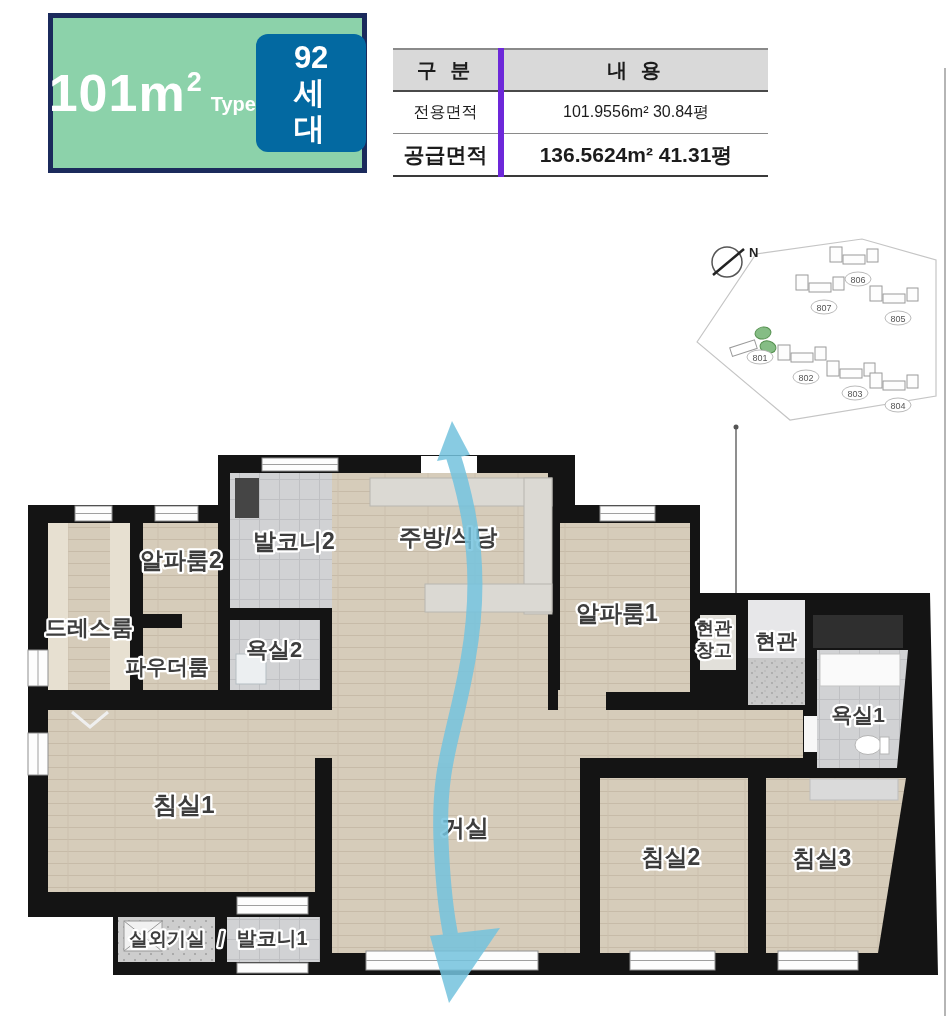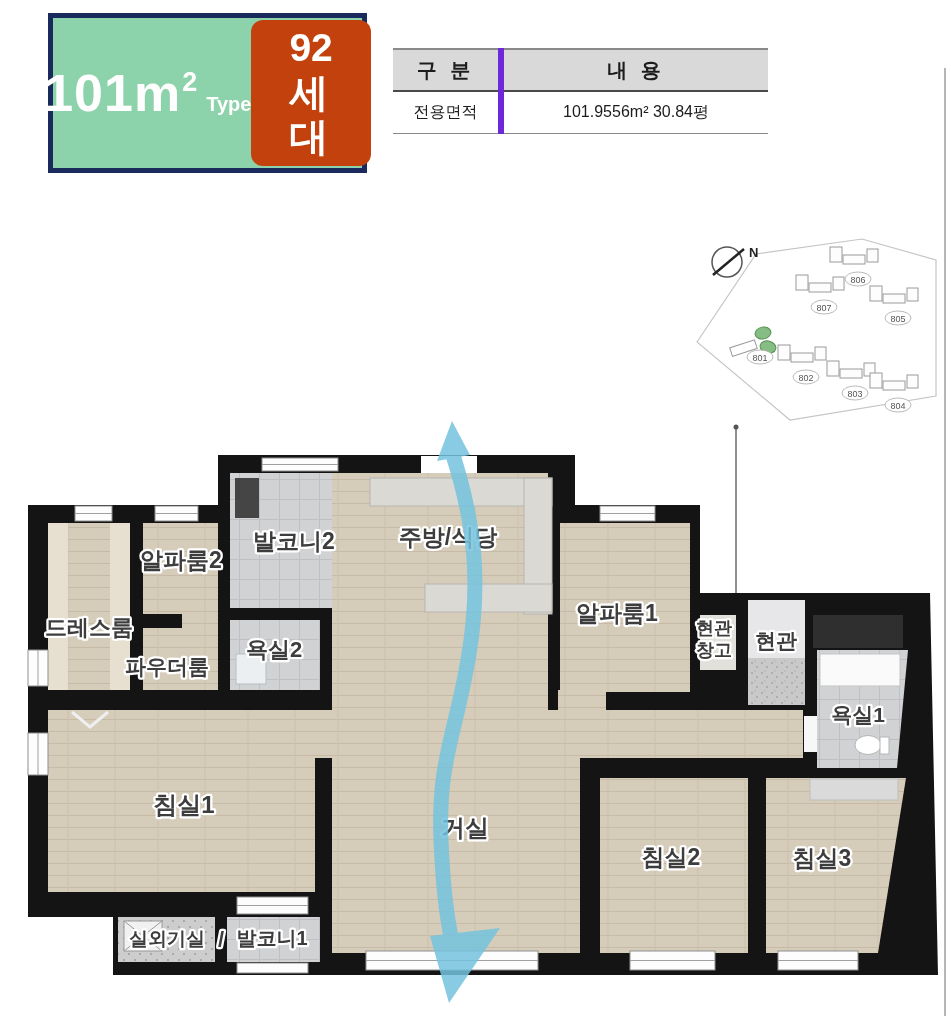--- a/index.html
+++ b/index.html
@@ -8,21 +8,21 @@
 
   
   #type-box{position:absolute;left:48px;top:13px;width:319px;height:160px;
             box-sizing:border-box;background:#8cd2aa;border:5px solid #1b2a5c;
             display:flex;flex-direction:row;align-items:center;justify-content:center;}
   .type-line{display:flex;align-items:baseline;color:#ffffff;font-weight:bold;line-height:1;}
   .area-main{font-size:52px;letter-spacing:1px;}
   .area-sup{font-size:27px;position:relative;top:-20px;margin-left:1px;}
   .type-word{font-size:20px;margin-left:9px;font-weight:600;}
   .underline{width:276px;height:4px;background:#ffffff;margin:9px 0 12px;}
-  .badge{background:#c2410c;color:#ffffff;font-size:39px;font-weight:bold;
+  .badge{background:#0369a1;color:#ffffff;font-size:31px;font-weight:bold;
          padding:6px 38px;border-radius:12px;line-height:1.15;}
 
   
   #area-table{position:absolute;left:393px;top:20px;width:375px;
               border-collapse:collapse;color:#1c1c1c;table-layout:fixed;margin-top:28px;}
   #area-table th,#area-table td{text-align:center;vertical-align:middle;padding:0;}
   #area-table th{background:#d9d9d9;font-size:20px;font-weight:bold;height:40px;
                  border-top:2px solid #8a8a8a;border-bottom:2px solid #4a4a4a;letter-spacing:4px;}
   #area-table td{font-size:16px;height:41px;border-bottom:1.5px solid #8a8a8a;}
   #area-table .c1{width:105px;}
@@ -63,20 +63,24 @@
     <thead>
       <tr>
         <th class="c1">구 분</th>
         <th class="c2">내 용</th>
       </tr>
     </thead>
     <tbody>
       <tr>
         <td class="c1">전용면적</td>
         <td class="c2">101.9556m² 30.84평</td>
+      </tr>
+      <tr class="bold-row">
+        <td class="c1">공급면적</td>
+        <td class="c2">136.5624m² 41.31평</td>
       </tr>
     </tbody>
   </table>
 
   <svg id="plan" width="951" height="1024" viewBox="0 0 951 1024">
     <defs>
       <pattern id="wood" width="90" height="12" patternUnits="userSpaceOnUse">
         <rect width="90" height="12" fill="#d6ccba"></rect>
         <line x1="0" y1="11.5" x2="90" y2="11.5" stroke="#c7bba8" stroke-width="1"></line>
         <line x1="25" y1="0" x2="25" y2="12" stroke="#ccc0ae" stroke-width="1"></line>

